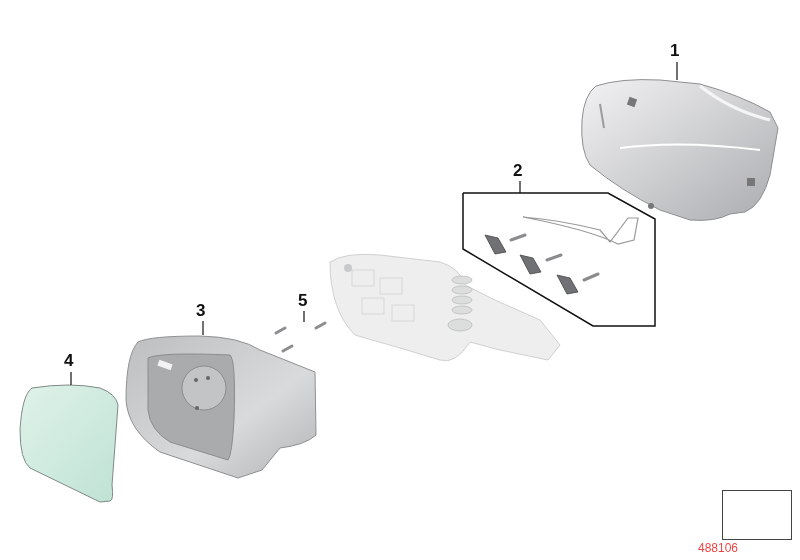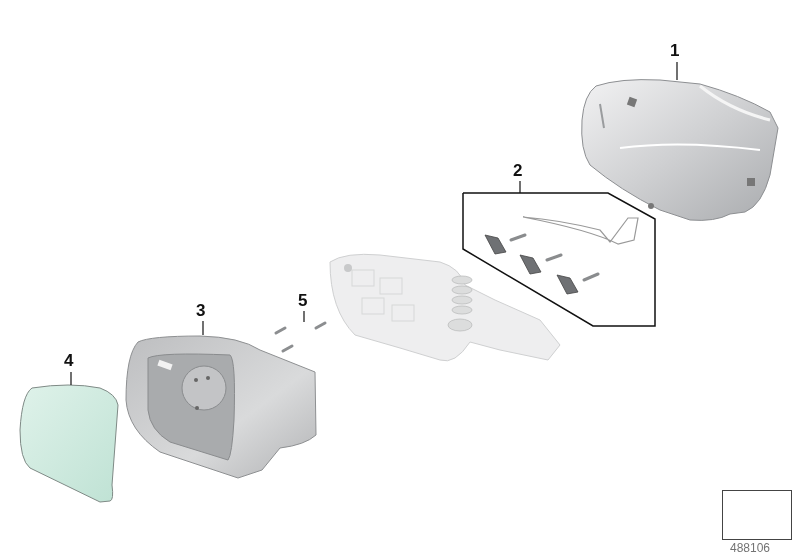--- a/index.html
+++ b/index.html
@@ -3,21 +3,21 @@
 <meta charset="utf-8">
 <style>
   html, body { margin: 0; padding: 0; background: #ffffff; }
   body { width: 800px; height: 560px; position: relative; overflow: hidden;
          font-family: "Liberation Sans", sans-serif; }
   .canvas { position: absolute; left: 0; top: 0; width: 800px; height: 560px; }
   .callout { position: absolute; font-weight: bold; font-size: 17px; color: #111;
              font-family: "Liberation Sans", sans-serif; line-height: 1; }
   .catalog-box { position: absolute; left: 722px; top: 490px; width: 68px; height: 48px;
                  border: 1px solid #444; background: #fff; }
-  .catalog-num { position: absolute; left: 730px; top: 541px; font-size: 12px; color: #737373;
+  .catalog-num { position: absolute; left: 698px; top: 541px; font-size: 12px; color: #ef4444;
                  font-family: "Liberation Sans", sans-serif; }
 </style>
 </head>
 <body>
 
 <svg class="canvas" viewBox="0 0 800 560" xmlns="http://www.w3.org/2000/svg">
   <defs>
     <linearGradient id="capGrad" x1="0" y1="0" x2="1" y2="1">
       <stop offset="0" stop-color="#f2f2f3"></stop>
       <stop offset="0.5" stop-color="#cfd0d2"></stop>

